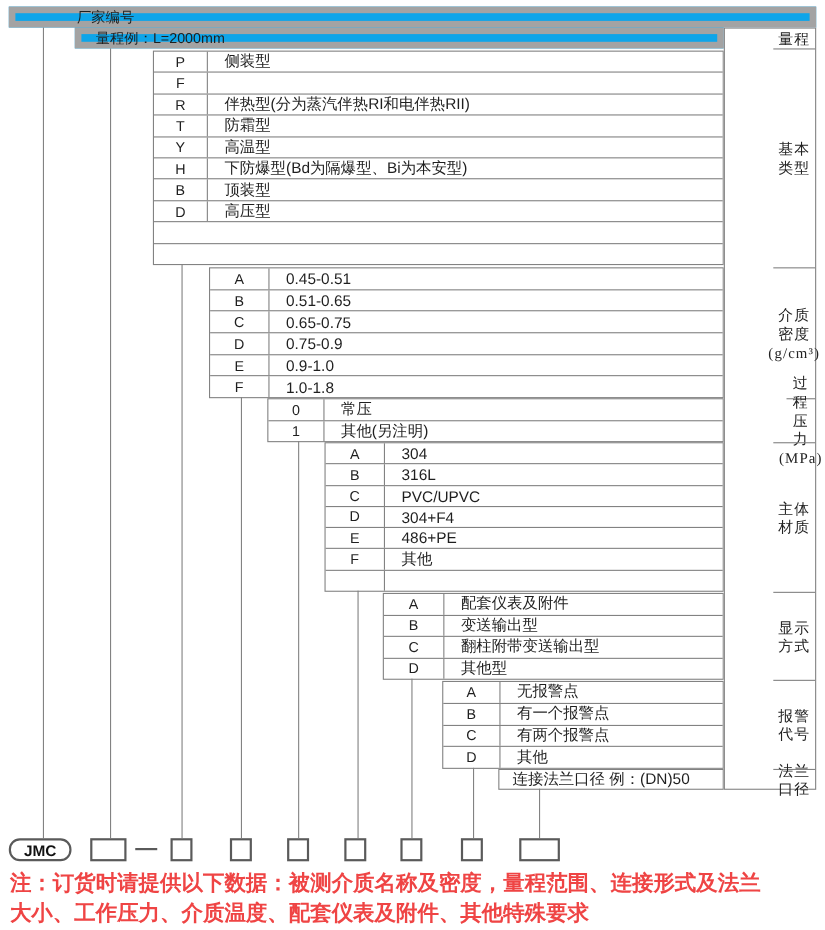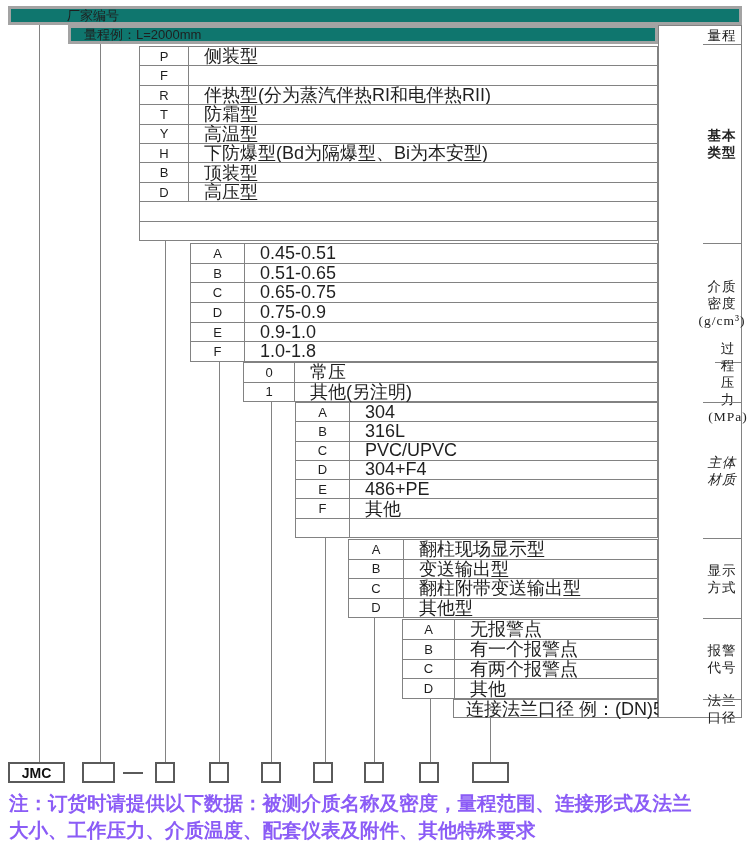--- a/index.html
+++ b/index.html
@@ -2,22 +2,22 @@
 <html><head>
 <meta charset="utf-8">
 <style>
   html,body{margin:0;padding:0;background:#ffffff;}
   .canvas{
     position:relative;width:750px;height:845px;background:#ffffff;
     font-family:"Liberation Sans",sans-serif;color:#1f1f1f;overflow:hidden;
   }
   
   .hbox{
-    position:absolute;border:3px solid #a3a3a3;box-sizing:border-box;
-    display:flex;align-items:center;font-size:13px;background:#0f766e;
+    position:absolute;border:6px solid #a3a3a3;box-sizing:border-box;
+    display:flex;align-items:center;font-size:13px;background:#0ea5e9;
   }
   #factory-box{left:8px;top:6px;width:734px;height:19px;padding-left:56px;}
   #range-box{left:68px;top:25px;width:590px;height:19px;padding-left:13px;}
 
   
   .sec{
     position:absolute;border:1px solid #828282;box-sizing:border-box;
     display:flex;flex-direction:column;background:#fff;
   }
   #sec0{left:139px;top:46px;width:519px;height:195px;--codew:48px;}
@@ -26,41 +26,41 @@
   #sec3{left:295px;top:402px;width:363px;height:136px;--codew:53px;}
   #sec4{left:348px;top:539px;width:310px;height:79px;--codew:54px;}
   #sec5{left:402px;top:619px;width:256px;height:80px;--codew:51px;}
   #sec6{left:453px;top:699px;width:205px;height:19px;text-align:center;}
   .sec .row{flex:1;display:flex;min-height:0;}
   .sec .row + .row{border-top:1px solid #828282;}
   .sec .code{
     width:var(--codew);flex:none;border-right:1px solid #828282;
     display:flex;align-items:center;justify-content:center;font-size:13px;
   }
-  .sec .val{flex:1;display:flex;align-items:center;padding-left:15px;font-size:18px;white-space:nowrap;}
+  .sec .val{flex:1;display:flex;align-items:center;padding-left:15px;font-size:14px;white-space:nowrap;}
   .sec .row.merged .val{padding-left:0;}
   #sec6 .val{padding-left:12px;}
 
   
   #labelcol{
     position:absolute;left:658px;top:25px;width:84px;height:693px;
     border:1px solid #828282;box-sizing:border-box;display:flex;flex-direction:column;
     font-family:"Liberation Serif",serif;background:#fff;padding-left:44px;
   }
   .lc{
     box-sizing:border-box;flex:none;display:flex;flex-direction:column;
     align-items:center;justify-content:center;font-size:13.5px;letter-spacing:1px;
     line-height:17px;text-align:center;color:#222;
   }
   .lc + .lc{border-top:1px solid #828282;}
   .lc:nth-child(1){height:18px;}
-  .lc:nth-child(2){height:199px;font-weight:bold;}
+  .lc:nth-child(2){height:199px;}
   .lc:nth-child(3){height:119px;}
   .lc:nth-child(4){height:40px;margin-left:12px;}
-  .lc:nth-child(5){height:136px;font-style:italic;}
+  .lc:nth-child(5){height:136px;}
   .lc:nth-child(6){height:80px;}
   .lc:nth-child(7){height:81px;}
   .lc:nth-child(8){height:18px;}
 
   
   .vline{position:absolute;width:1px;background:#828282;}
   #v1{left:39px;top:25px;height:737px;}
   #v2{left:100px;top:44px;height:718px;}
   #v3{left:165px;top:240px;height:522px;}
   #v4{left:219px;top:361px;height:401px;}
@@ -69,36 +69,36 @@
   #v7{left:374px;top:617px;height:145px;}
   #v8{left:430px;top:698px;height:64px;}
   #v9{left:490px;top:717px;height:45px;}
 
   
   .slot{
     position:absolute;top:762px;height:21px;border:2px solid #5a5a5a;
     box-sizing:border-box;background:#fff;
   }
   #jmc-box{left:8px;width:57px;display:flex;align-items:center;justify-content:center;
-    font-weight:bold;font-size:14px;color:#111;}
+    font-weight:bold;font-size:14px;color:#111;border-radius:10px;}
   #slot-range{left:82px;width:33px;}
   #slot-sep{position:absolute;left:119px;top:758px;width:28px;height:26px;border:none;
     display:flex;align-items:center;justify-content:center;
     font-size:20px;font-weight:bold;color:#5a5a5a;background:transparent;}
   #slot-1{left:155px;width:20px;}
   #slot-2{left:209px;width:20px;}
   #slot-3{left:261px;width:20px;}
   #slot-4{left:313px;width:20px;}
   #slot-5{left:364px;width:20px;}
   #slot-6{left:419px;width:20px;}
   #slot-7{left:472px;width:37px;}
 
   
   .note{
-    position:absolute;left:9px;top:790px;width:738px;color:#8b5cf6;
+    position:absolute;left:9px;top:790px;width:738px;color:#ef4444;
     font-weight:bold;font-size:19.5px;line-height:27px;white-space:nowrap;
   }
 </style>
 </head>
 <body>
 
 <div class="canvas">
 
   <div class="hbox" id="factory-box">
     <span>厂家编号</span>
@@ -209,21 +209,21 @@
         <div class="val">其他</div>
       </div>
       <div class="row">
         <div class="code"></div>
         <div class="val"></div>
       </div>
     </div>
   <div class="sec" id="sec4">
       <div class="row">
         <div class="code">A</div>
-        <div class="val">翻柱现场显示型</div>
+        <div class="val">配套仪表及附件</div>
       </div>
       <div class="row">
         <div class="code">B</div>
         <div class="val">变送输出型</div>
       </div>
       <div class="row">
         <div class="code">C</div>
         <div class="val">翻柱附带变送输出型</div>
       </div>
       <div class="row">

